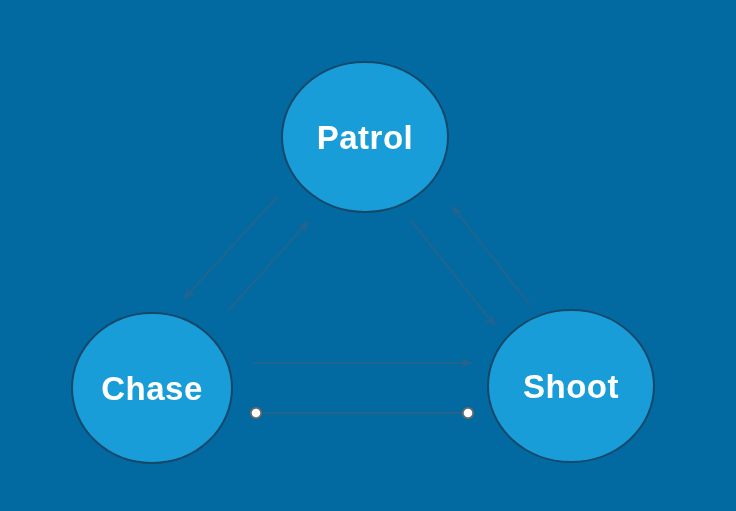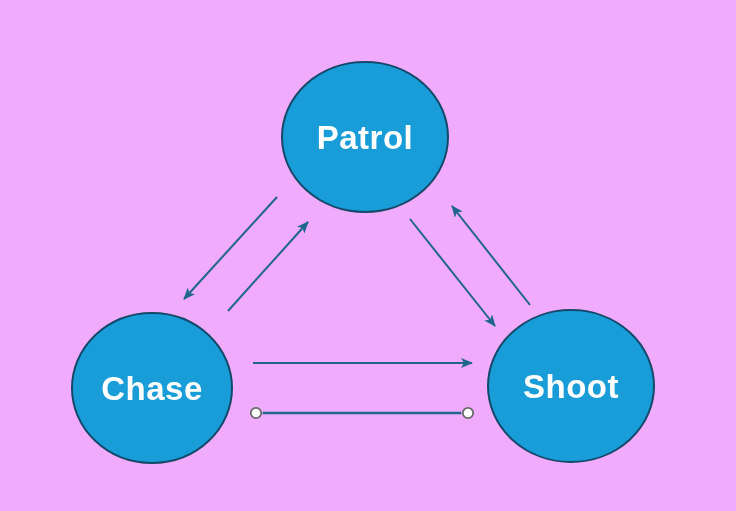--- a/index.html
+++ b/index.html
@@ -10,21 +10,21 @@
   body {
     width: 736px;
     height: 511px;
     overflow: hidden;
     font-family: "Liberation Sans", sans-serif;
   }
   .canvas {
     position: relative;
     width: 736px;
     height: 511px;
-    background: #f0abfc;
+    background: #0369a1;
     text-align: center;
   }
   svg {
     display: block;
   }
   .node-label {
     font-family: "Liberation Sans", sans-serif;
     font-weight: 700;
     font-size: 33px;
     letter-spacing: 0.5px;

